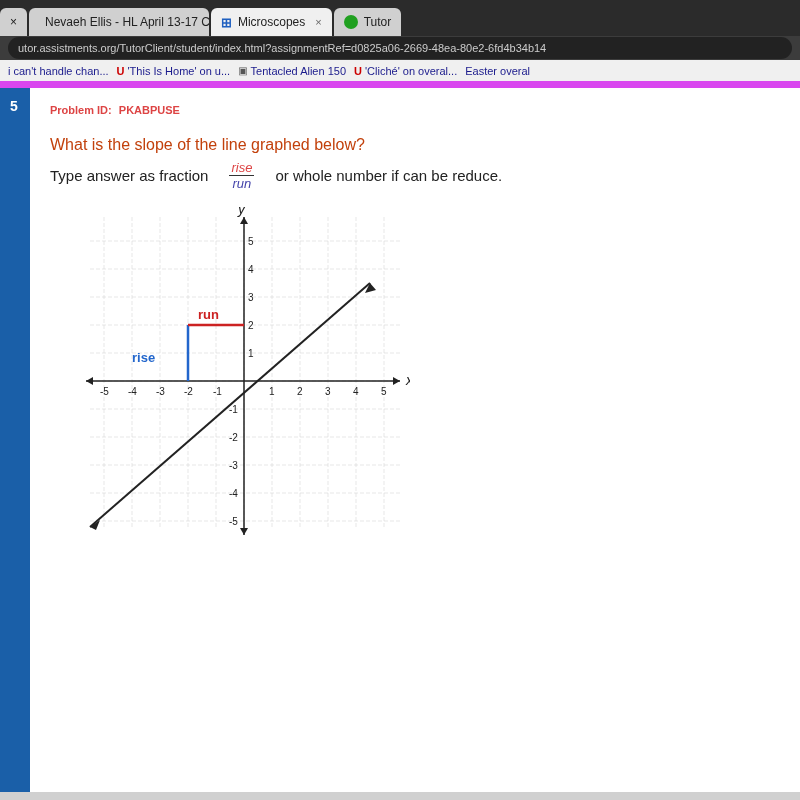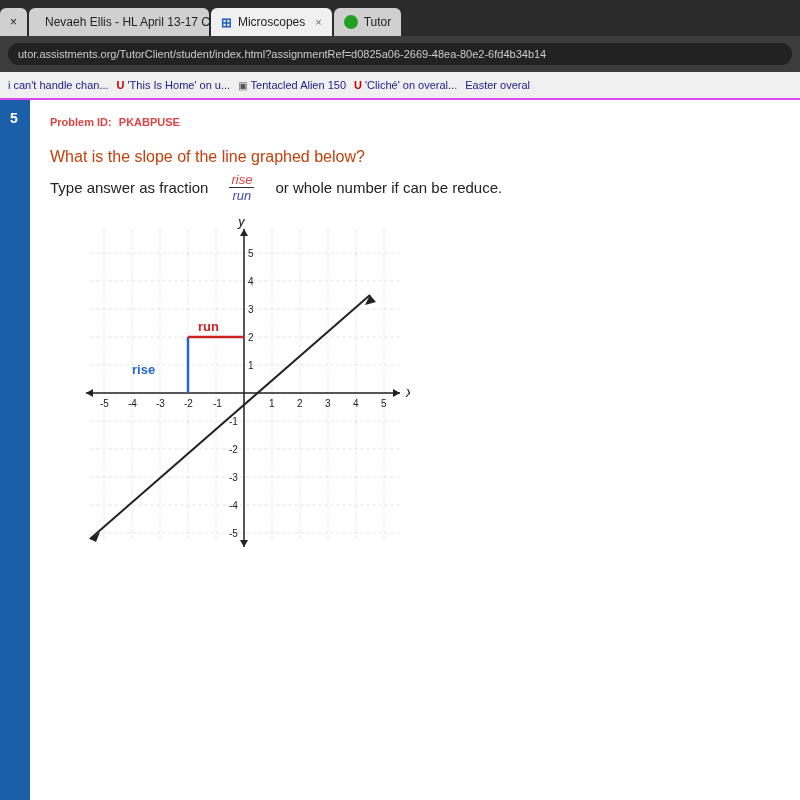--- a/index.html
+++ b/index.html
@@ -68,42 +68,42 @@
     .tab-icon-green {
       background: #20a020;
       border-radius: 50%;
     }
 
     .address-bar-row {
       display: flex;
       align-items: center;
       background: #3c3c3c;
       padding: 4px 8px;
-      height: 36px;
+      height: 24px;
     }
 
     .address-bar {
       flex: 1;
       background: #222;
       color: #ccc;
       border: none;
       border-radius: 12px;
       padding: 3px 10px;
       font-size: 11px;
       height: 22px;
     }
 
     .bookmarks-bar {
       display: flex;
       align-items: center;
       background: #f0f0f0;
       padding: 3px 8px;
       height: 28px;
       gap: 8px;
-      border-bottom: 2px solid #d946ef;
+      border-bottom: 7px solid #d946ef;
       overflow: hidden;
     }
 
     .bookmark-item {
       font-size: 11px;
       color: #1a1a8c;
       white-space: nowrap;
       cursor: pointer;
       display: flex;
       align-items: center;

